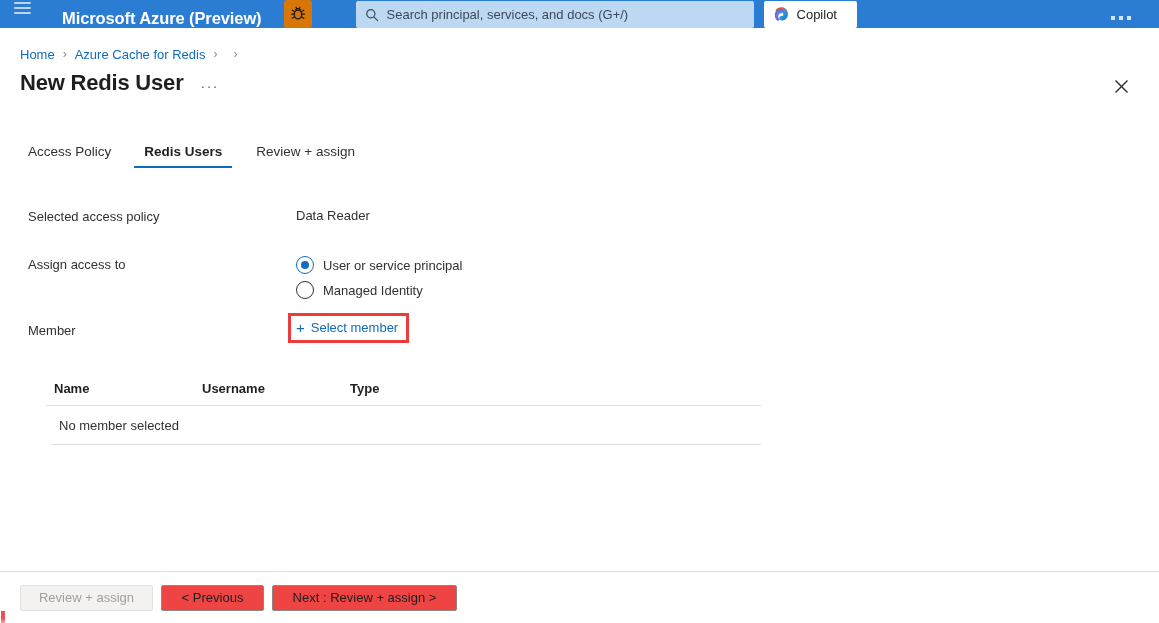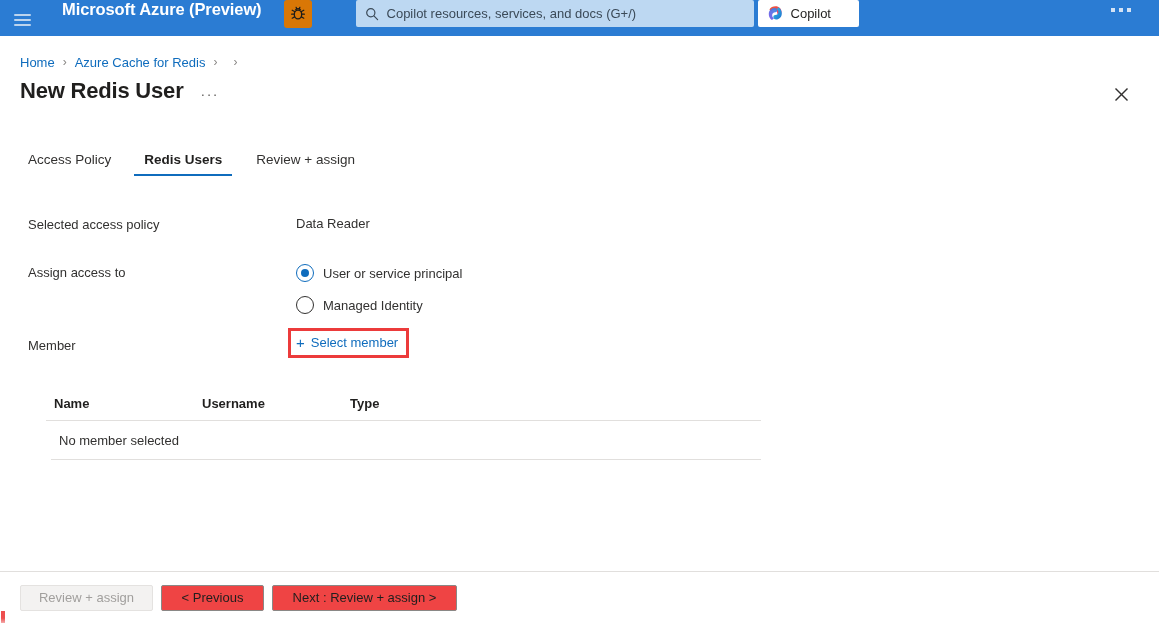--- a/index.html
+++ b/index.html
@@ -14,24 +14,24 @@
     background: #ffffff;
     font-family: "Liberation Sans", sans-serif;
     font-size: 13px;
     color: #323130;
     overflow: hidden;
     position: relative;
   }
 
   
   .topbar {
-    height: 36px;
+    height: 28px;
     background: #2b7cd3;
     display: flex;
-    align-items: flex-start;
+    align-items: flex-end;
     padding: 0 12px 0 0;
     position: relative;
   }
   .hamburger {
     width: 44px;
     height: 40px;
     display: flex;
     flex-direction: column;
     align-items: center;
     justify-content: center;
@@ -88,24 +88,24 @@
   .searchbox .stext {
     color: #3b4a58;
     font-size: 13px;
     margin-left: 7px;
     white-space: nowrap;
   }
   .copilot-btn {
     height: 27px;
     background: #ffffff;
     border-radius: 2px;
-    margin-left: 4px;
-    display: flex;
-    align-items: center;
-    padding: 0 28px 0 9px;
+    margin-left: 10px;
+    display: flex;
+    align-items: center;
+    padding: 0 20px 0 9px;
     cursor: pointer;
     gap: 7px;
     flex: none;
   }
   .copilot-btn .clabel {
     font-size: 13px;
     color: #201f1e;
     white-space: nowrap;
   }
   .topbar-right {
@@ -234,21 +234,21 @@
     font-size: 13px;
     color: #323130;
     padding-top: 1px;
   }
   .fvalue {
     font-size: 13px;
     color: #323130;
   }
   .row-gap { height: 22px; }
 
-  .radio-group { display: flex; flex-direction: column; gap: 14px; text-align: center; }
+  .radio-group { display: flex; flex-direction: column; gap: 7px; text-align: center; }
   .radio-item {
     display: flex;
     align-items: center;
     cursor: pointer;
     gap: 9px;
   }
   .radio-mark {
     width: 18px;
     height: 18px;
     border-radius: 50%;
@@ -408,21 +408,21 @@
     </svg>
   </div>
 
   <div class="searchbox">
     <span class="sicon">
       <svg width="14" height="14" viewBox="0 0 14 14" aria-hidden="true">
         <circle cx="5.8" cy="5.8" r="4.1" fill="none" stroke="#3b4a58" stroke-width="1.2"></circle>
         <line x1="8.9" y1="8.9" x2="12.6" y2="12.6" stroke="#3b4a58" stroke-width="1.2" stroke-linecap="round"></line>
       </svg>
     </span>
-    <span class="stext">Copilot resources, services, and docs (G+/)</span>
+    <span class="stext">Search principal, services, and docs (G+/)</span>
   </div>
 
   <div class="copilot-btn">
     <span style="display:flex;align-items:center;">
       <svg width="17" height="17" viewBox="0 0 20 20" aria-hidden="true">
         <defs>
           <linearGradient id="cg1" x1="0" y1="0" x2="1" y2="1">
             <stop offset="0%" stop-color="#f05a28"></stop>
               <stop offset="100%" stop-color="#e8338a"></stop>
           </linearGradient>

